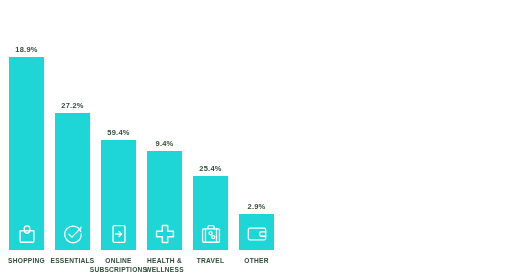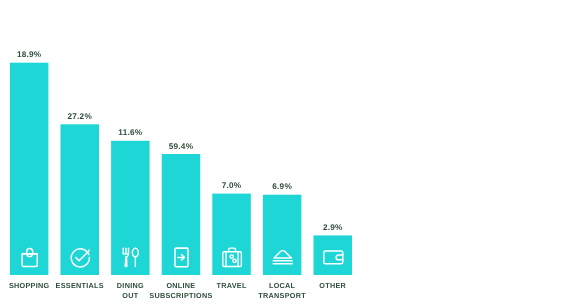--- a/index.html
+++ b/index.html
@@ -120,97 +120,75 @@
             <circle cx="20.8" cy="4.6" r="0.7" fill="#ffffff" stroke="none"></circle>
           </svg>
         </span>
       </div>
       <div class="cat-label">
         <div>ESSENTIALS</div>
         <div></div>
       </div>
     </div>
 
-    <div class="bar-col">
-      <div class="value-label">11.6%</div>
-      <div class="bar" style="height:122px;">
-        <span class="bar-icon">
-          <svg viewBox="0 0 24 24" fill="none" stroke="#ffffff" stroke-width="1.4" stroke-linecap="round" stroke-linejoin="round">
-            <path d="M7 3v5.5"></path>
-            <path d="M9.6 3v5.5"></path>
-            <path d="M4.4 3v5.5"></path>
-            <path d="M4.4 8.5h5.2c0 1.6-1 2.6-1.9 2.9L8 21"></path>
-            <path d="M7 11.4L6.3 21"></path>
-            <ellipse cx="16.4" cy="7.2" rx="3" ry="4.2"></ellipse>
-            <path d="M16.4 11.4V21"></path>
-          </svg>
-        </span>
-      </div>
-      <div class="cat-label">
-        <div>DINING</div>
-        <div>OUT</div>
-      </div>
-    </div>
 
     <div class="bar-col">
       <div class="value-label">59.4%</div>
       <div class="bar" style="height:110px;">
         <span class="bar-icon">
           <svg viewBox="0 0 24 24" fill="none" stroke="#ffffff" stroke-width="1.5" stroke-linecap="round" stroke-linejoin="round">
             <rect x="5.5" y="2.8" width="13" height="18.4" rx="1.2"></rect>
             <path d="M14.6 12H8.4"></path>
             <path d="M12 9.2l2.8 2.8-2.8 2.8"></path>
           </svg>
         </span>
       </div>
       <div class="cat-label">
         <div>ONLINE</div>
         <div>SUBSCRIPTIONS</div>
       </div>
     </div>
 
 
 
-
-    <div class="bar-col">
-      <div class="value-label">7.0%</div>
+    <div class="bar-col">
+      <div class="value-label">9.4%</div>
+      <div class="bar" style="height:99px;">
+        <span class="bar-icon">
+          <svg viewBox="0 0 24 24" fill="none" stroke="#ffffff" stroke-width="1.6" stroke-linecap="round" stroke-linejoin="round">
+            <path d="M9.1 2.8h5.8v6.3h6.3v5.8h-6.3v6.3H9.1v-6.3H2.8V9.1h6.3z"></path>
+          </svg>
+        </span>
+      </div>
+      <div class="cat-label">
+        <div>HEALTH &amp;</div>
+        <div>WELLNESS</div>
+      </div>
+    </div>
+
+    <div class="bar-col">
+      <div class="value-label">25.4%</div>
       <div class="bar" style="height:74px;">
         <span class="bar-icon">
           <svg viewBox="0 0 24 24" fill="none" stroke="#ffffff" stroke-width="1.4" stroke-linecap="round" stroke-linejoin="round">
             <rect x="2.8" y="6.4" width="18.4" height="14.6" rx="1.3"></rect>
             <path d="M8.6 6.4V4.2a1.4 1.4 0 0 1 1.4-1.4h4a1.4 1.4 0 0 1 1.4 1.4v2.2"></path>
             <path d="M6 6.4v14.6"></path>
             <path d="M18 6.4v14.6"></path>
             <circle cx="11.6" cy="11.2" r="1.7"></circle>
             <circle cx="14.4" cy="15.4" r="1.7"></circle>
           </svg>
         </span>
       </div>
       <div class="cat-label">
         <div>TRAVEL</div>
         <div></div>
       </div>
     </div>
 
-    <div class="bar-col">
-      <div class="value-label">6.9%</div>
-      <div class="bar" style="height:73px;">
-        <span class="bar-icon">
-          <svg viewBox="0 0 24 24" fill="none" stroke="#ffffff" stroke-width="1.5" stroke-linecap="round" stroke-linejoin="round">
-            <path d="M3.4 12.6l6.2-6.2a3.4 3.4 0 0 1 4.8 0l6.2 6.2z"></path>
-            <path d="M2.6 15.4h18.8"></path>
-            <path d="M2.6 18.4h18.8"></path>
-          </svg>
-        </span>
-      </div>
-      <div class="cat-label">
-        <div>LOCAL</div>
-        <div>TRANSPORT</div>
-      </div>
-    </div>
 
     <div class="bar-col">
       <div class="value-label">2.9%</div>
       <div class="bar" style="height:36px;">
         <span class="bar-icon">
           <svg viewBox="0 0 24 24" fill="none" stroke="#ffffff" stroke-width="1.5" stroke-linecap="round" stroke-linejoin="round">
             <rect x="2.6" y="5.6" width="18.8" height="12.8" rx="1.6"></rect>
             <path d="M21.4 9.6h-4.2a2.4 2.4 0 0 0 0 4.8h4.2"></path>
           </svg>
         </span>

